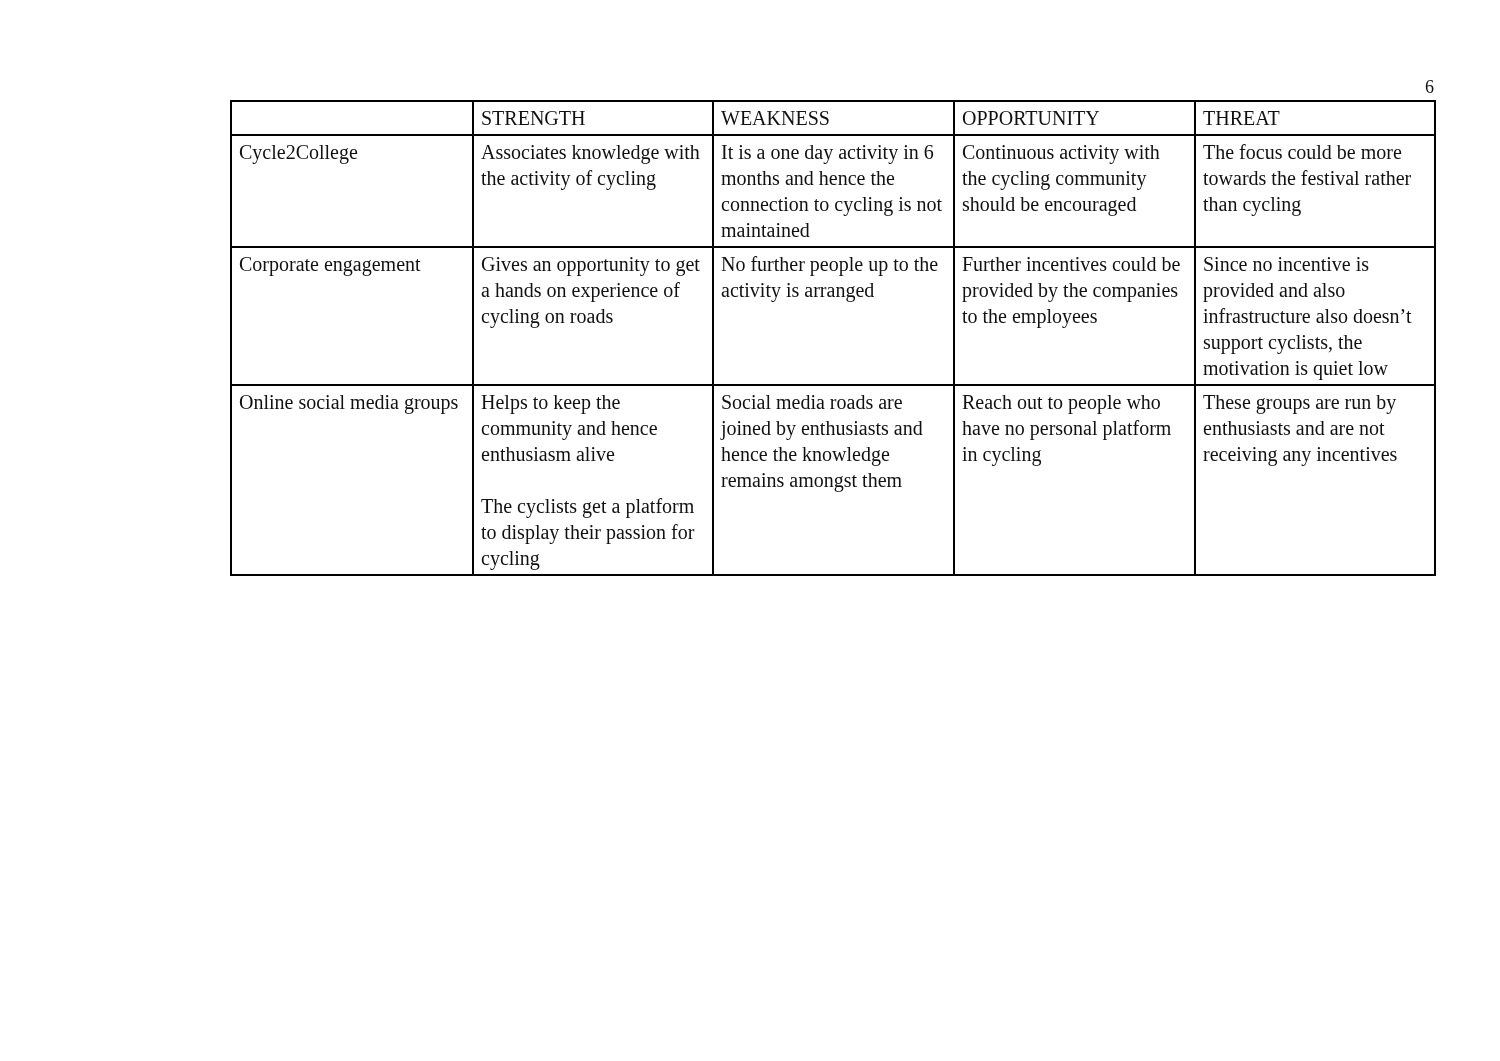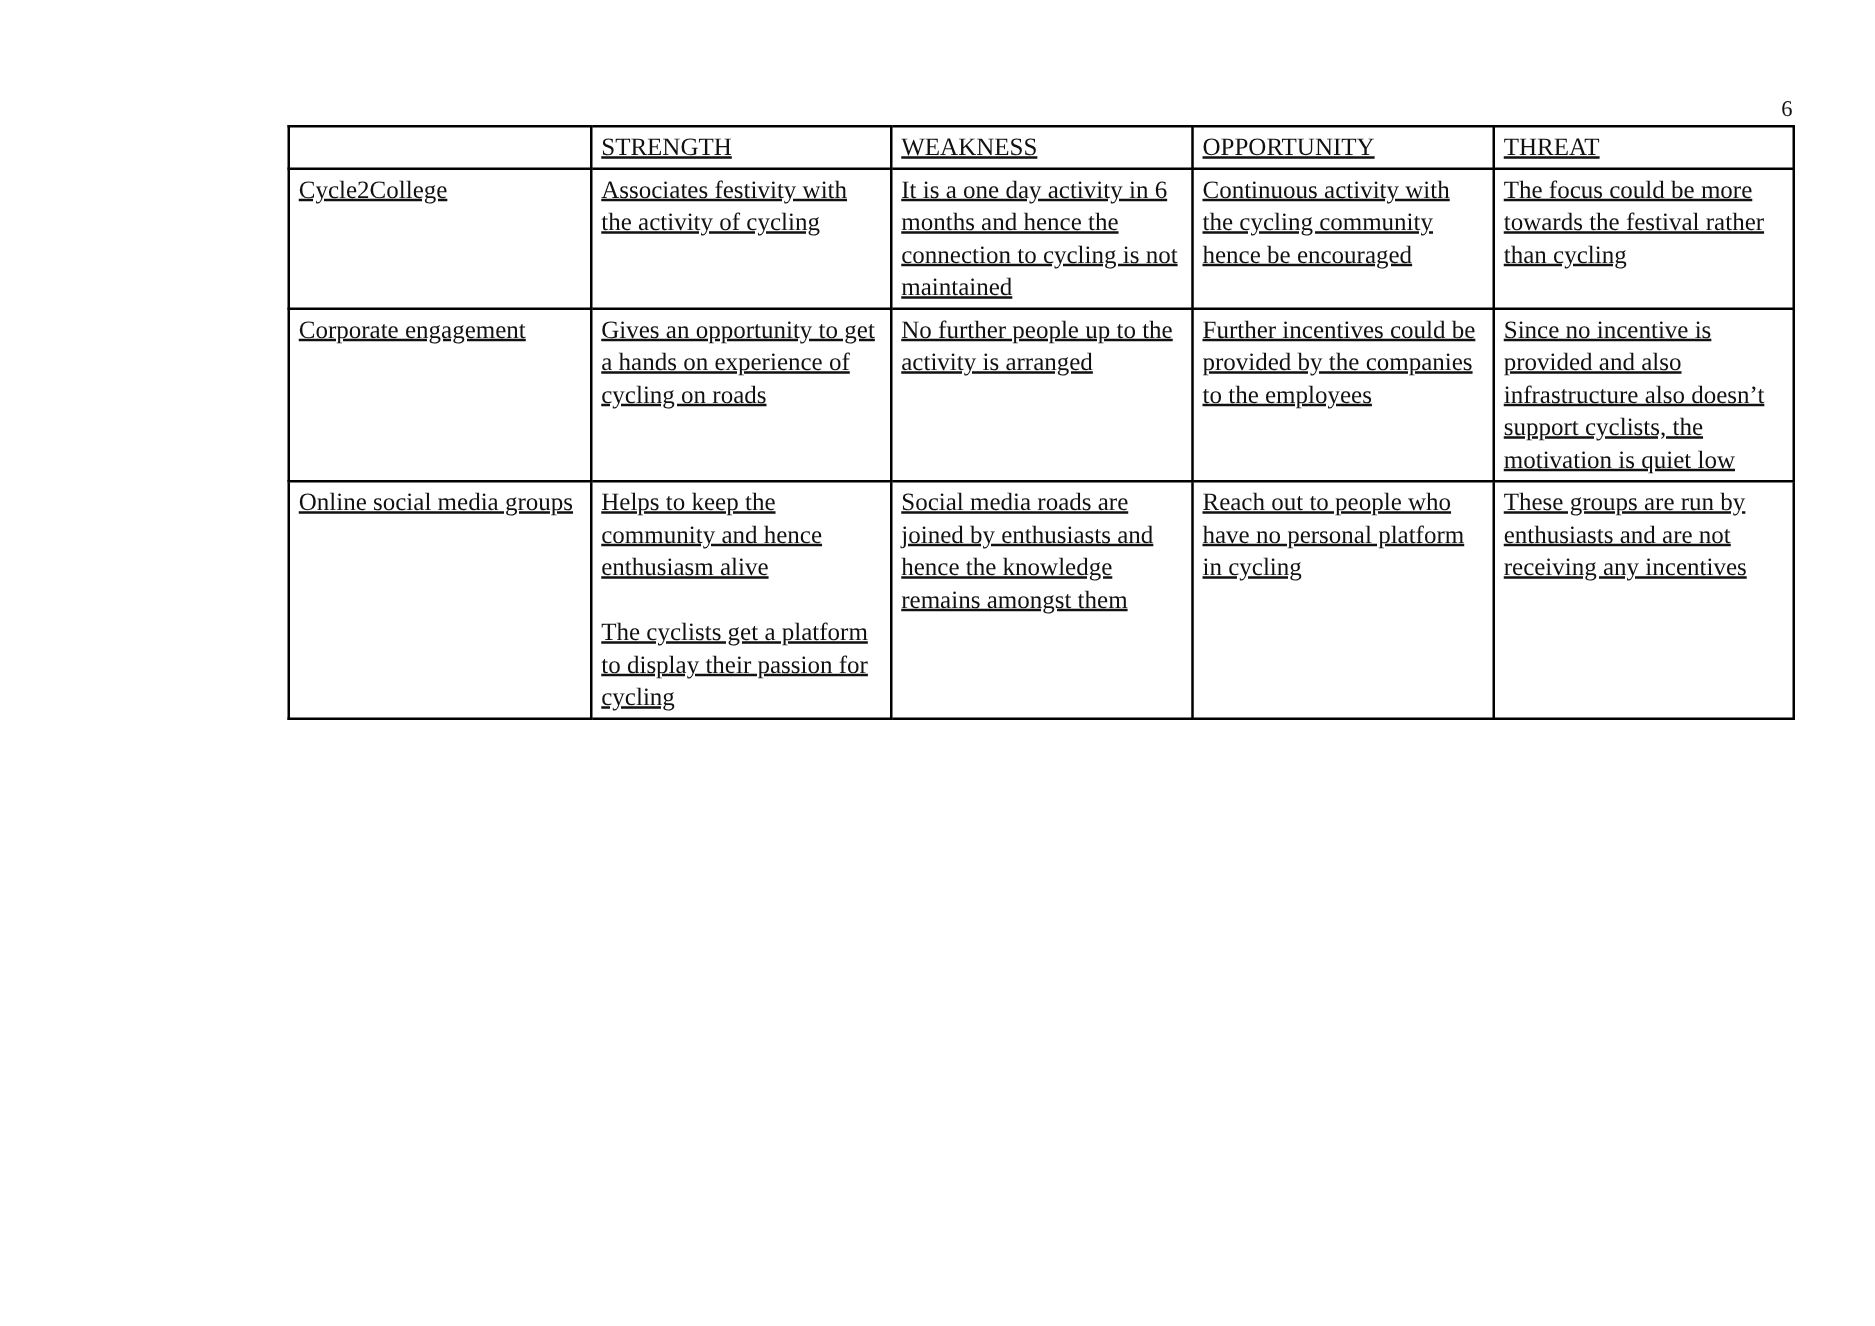--- a/index.html
+++ b/index.html
@@ -40,21 +40,20 @@
   table.swot td {
     border: 2px solid #000000;
     vertical-align: top;
     text-align: left;
     font-weight: normal;
     font-size: 20px;
     line-height: 26px;
     padding: 3px 8px 3px 7px;
     white-space: pre-line;
     overflow: hidden;
-    text-decoration: underline;
   }
   tr.header-row { height: 33px; }
   tr.row-0 { height: 107px; margin-left: 36px; }
   tr.row-1 { height: 132px; margin-left: 44px; }
   tr.row-2 { height: 185px; border-radius: 24px; }
 </style>
 </head>
 <body>
 
 <div class="page">
@@ -74,23 +73,23 @@
         <tr class="header-row">
       <th></th>
       <th>STRENGTH</th>
       <th>WEAKNESS</th>
       <th>OPPORTUNITY</th>
       <th>THREAT</th>
     </tr>
 
     <tr class="row-0">
       <td>Cycle2College</td>
-      <td>Associates festivity with the activity of cycling</td>
+      <td>Associates knowledge with the activity of cycling</td>
       <td>It is a one day activity in 6 months and hence the connection to cycling is not maintained</td>
-      <td>Continuous activity with the cycling community hence be encouraged</td>
+      <td>Continuous activity with the cycling community should be encouraged</td>
       <td>The focus could be more towards the festival rather than cycling</td>
     </tr>
 
     <tr class="row-1">
       <td>Corporate engagement</td>
       <td>Gives an opportunity to get a hands on experience of cycling on roads</td>
       <td>No further people up to the activity is arranged</td>
       <td>Further incentives could be provided by the companies to the employees</td>
       <td>Since no incentive is provided and also infrastructure also doesn’t support cyclists, the motivation is quiet low</td>
     </tr>

